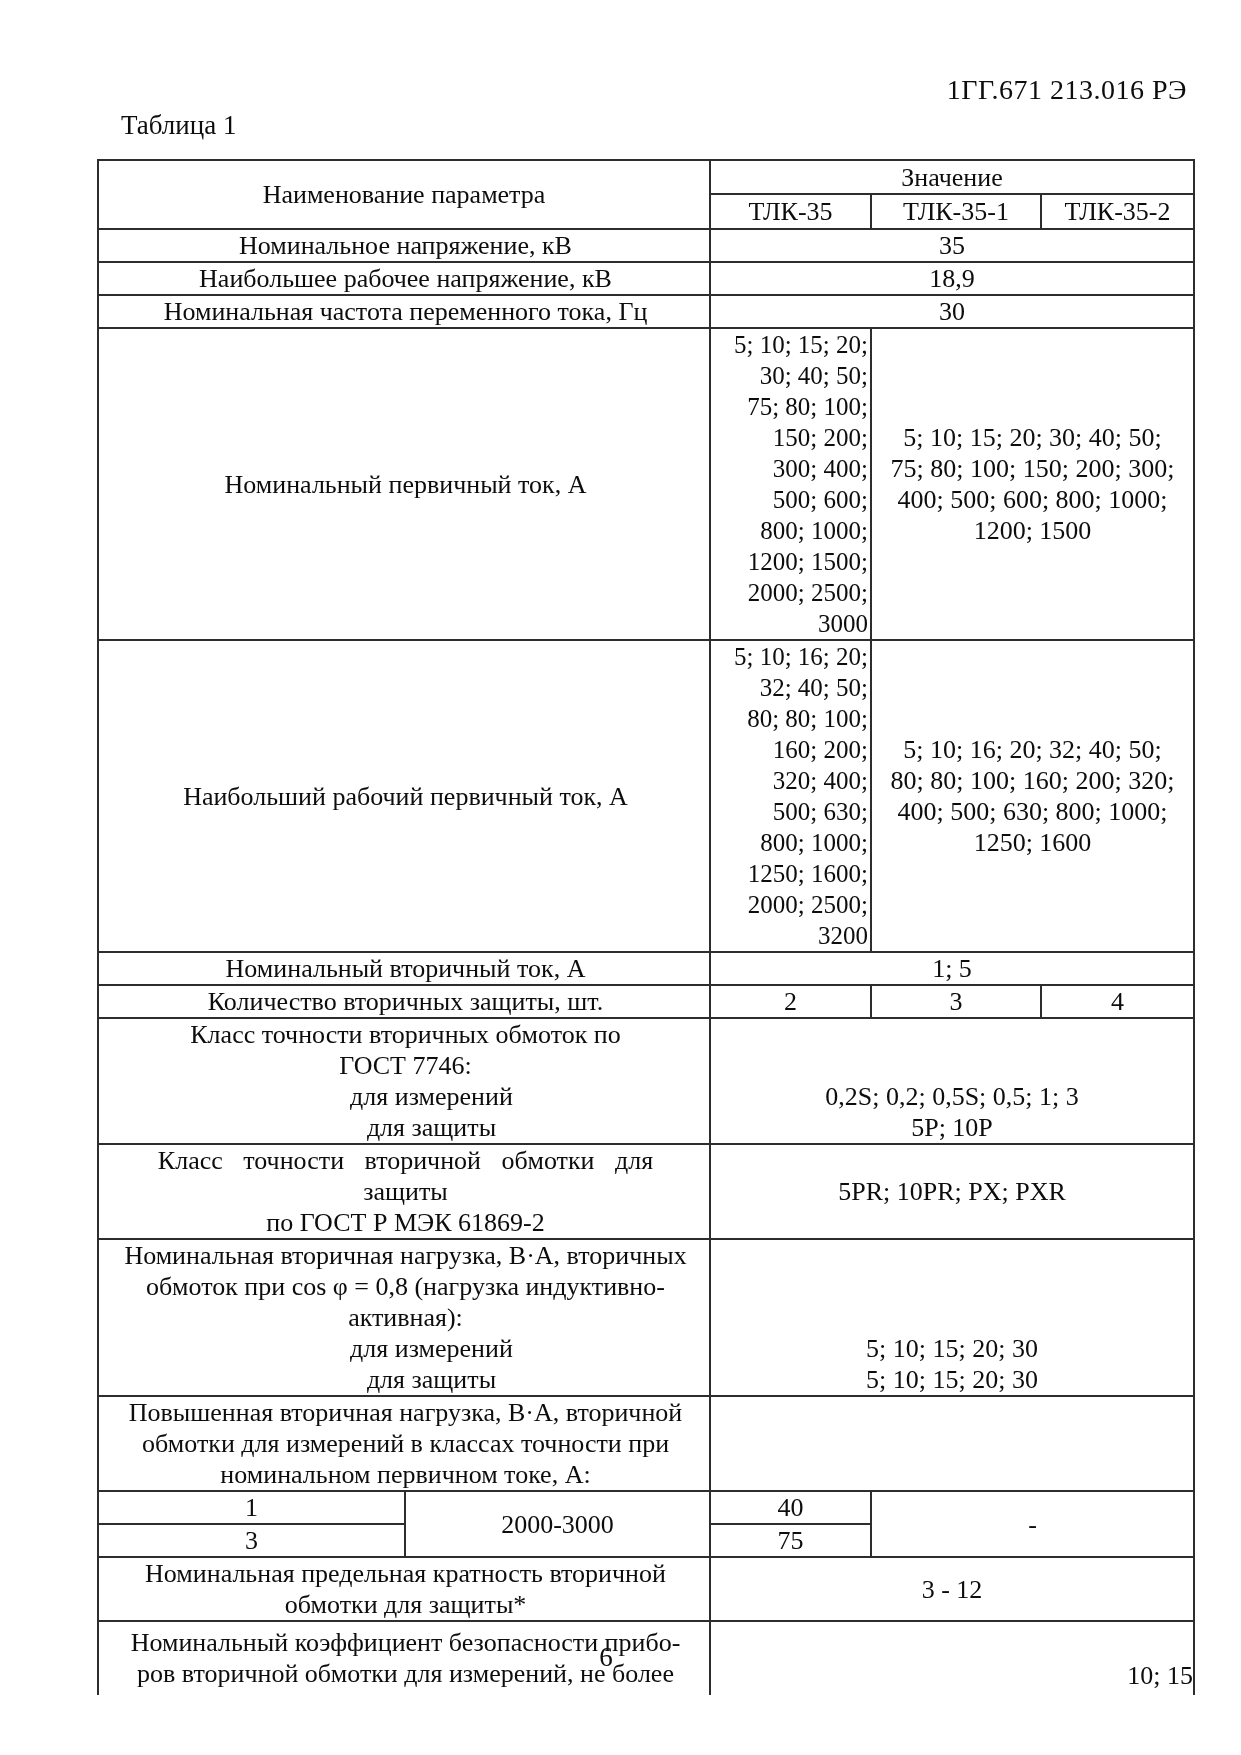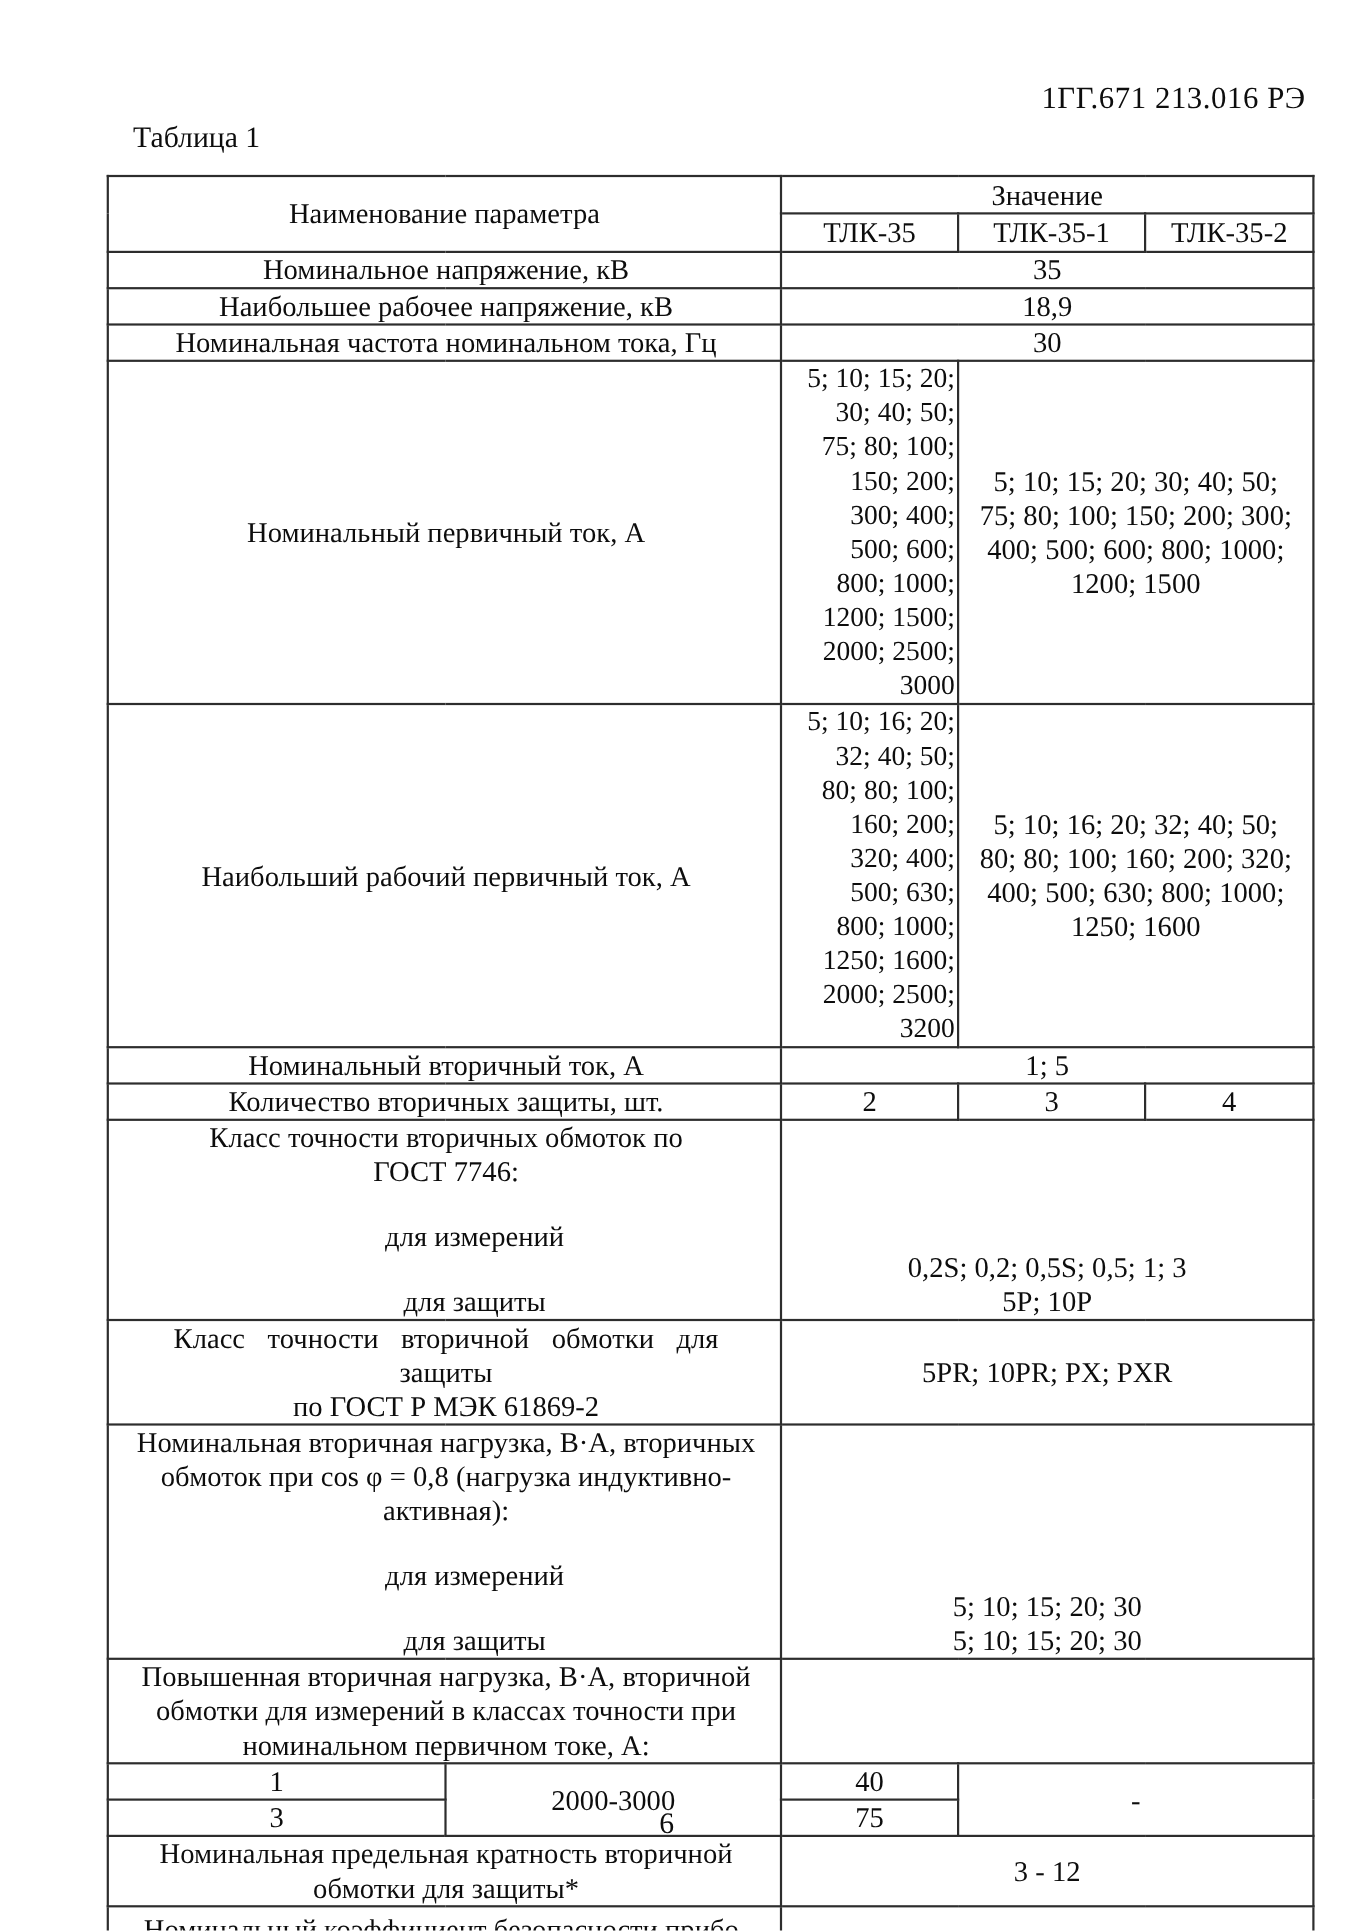--- a/index.html
+++ b/index.html
@@ -21,27 +21,27 @@
     font-size:26px; line-height:31px;
   }
   td {
     border:2px solid #2d2d2d; padding:0; vertical-align:middle;
     overflow:hidden;
   }
   tr.lastrow td { border-bottom:none; }
   .param { text-align:center; padding:0 6px 0 9px; }
   .val { text-align:center; }
   .preline { white-space:pre-line; }
-  .sub { padding-left:52px;margin-top:28px; }
+  .sub { padding-left:52px; }
   .vtop { vertical-align:top; }
   .vbottom { vertical-align:bottom; }
   .bigcell { font-size:25px; padding:0 2px;text-align:right; }
   .justwide { word-spacing:14px; display:block; }
   .padt { padding-top:5px; }
-  .padb4 { padding-bottom:4px; }
+  .padb4 { padding-bottom:4px;text-align:right; }
   .page-number { position:absolute; top:1642px; left:0; width:1212px; text-align:center; font-size:27px; }
 </style>
 </head>
 <body>
 
 <div class="page">
 
   <div class="doc-number">1ГГ.671 213.016 РЭ</div>
   <div class="caption">Таблица 1</div>
 
@@ -67,21 +67,21 @@
 
     <tr style="height:32px">
       <td class="param" colspan="2">Номинальное напряжение, кВ</td>
       <td class="val" colspan="3">35</td>
     </tr>
     <tr style="height:32px">
       <td class="param" colspan="2">Наибольшее рабочее напряжение, кВ</td>
       <td class="val" colspan="3">18,9</td>
     </tr>
     <tr style="height:33px">
-      <td class="param" colspan="2">Номинальная частота номинальном тока, Гц</td>
+      <td class="param" colspan="2">Номинальная частота переменного тока, Гц</td>
       <td class="val" colspan="3">30</td>
     </tr>
 
     <tr style="height:312px">
       <td class="param" colspan="2">Номинальный первичный ток, А</td>
       <td class="val preline bigcell">5; 10; 15; 20;
 30; 40; 50;
 75; 80; 100;
 150; 200;
 300; 400;

